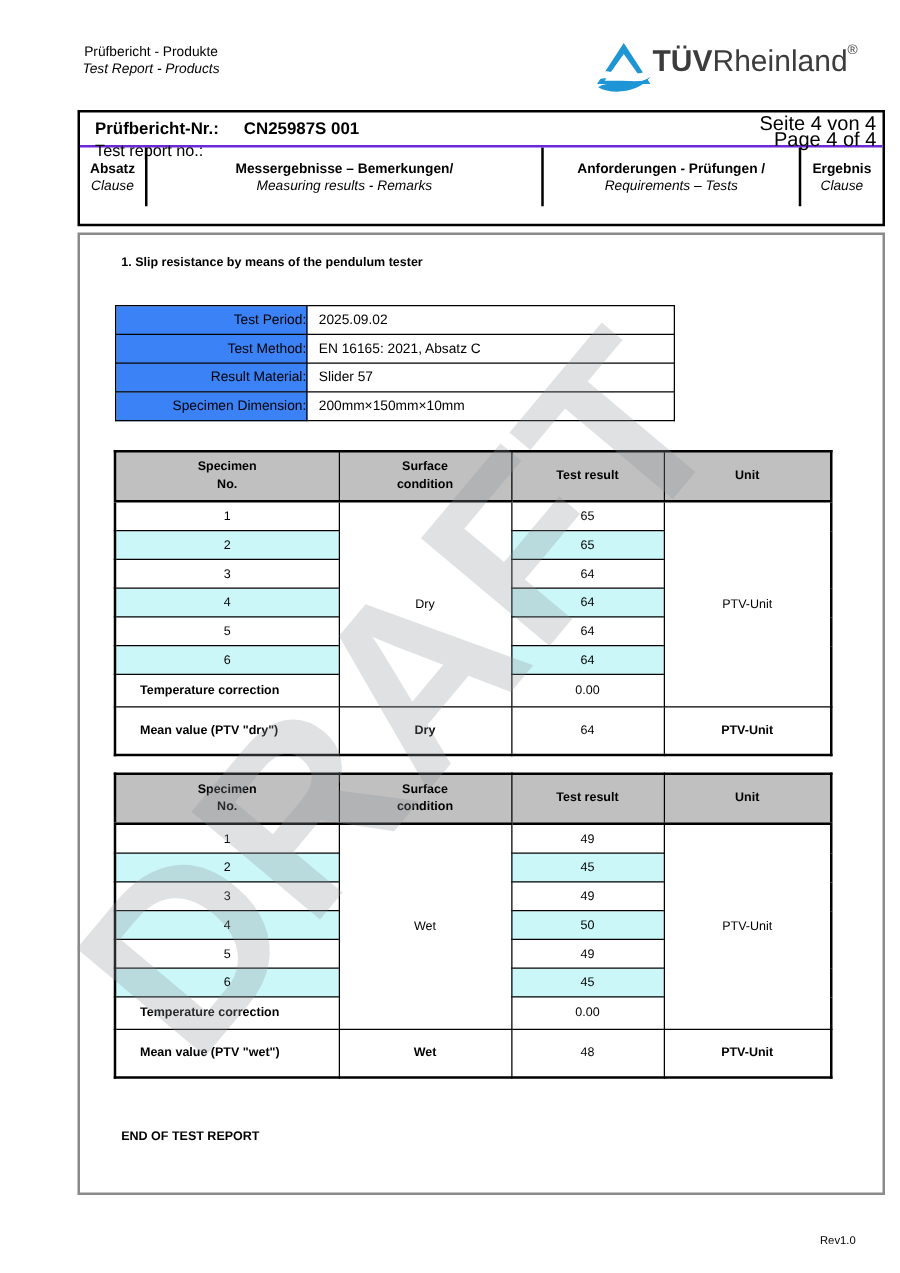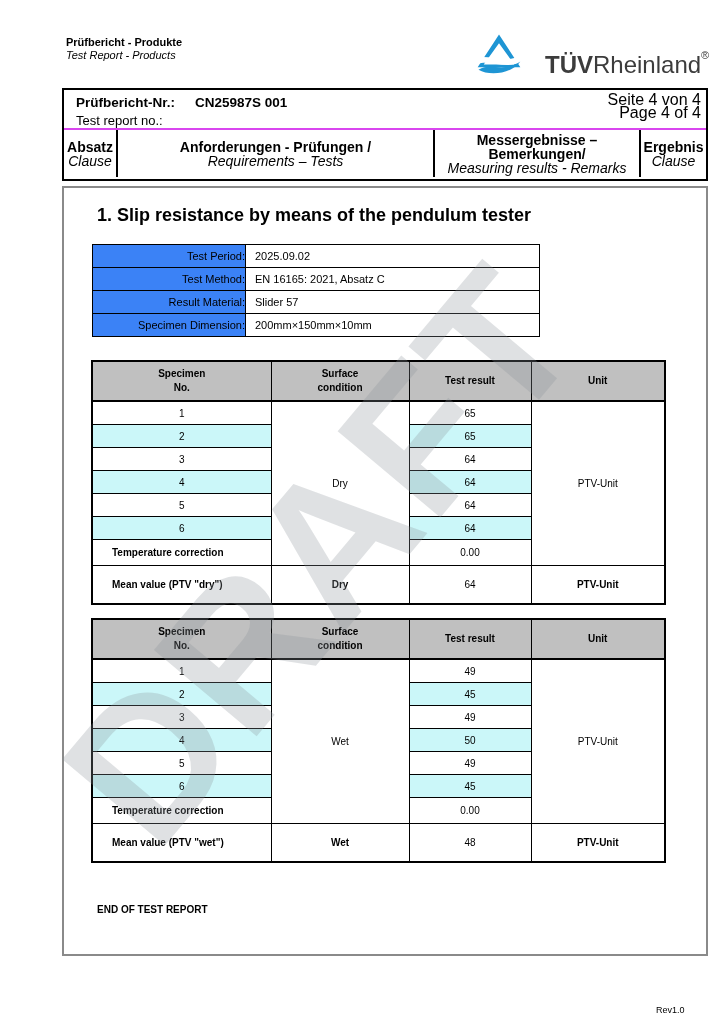--- a/index.html
+++ b/index.html
@@ -1,48 +1,48 @@
 <!DOCTYPE html>
 <html><head>
 <meta charset="utf-8">
 <style>
   html,body{margin:0;padding:0;background:#fff;}
   #page{position:relative;width:720px;height:1018px;background:#fff;overflow:hidden;
         font-family:"Liberation Sans",sans-serif;color:#000;}
 
   
   .doc-type{position:absolute;left:66px;top:36px;font-size:11px;line-height:13px;}
-  .doc-type .de{font-weight:bold;}
+  .doc-type .de{font-weight:normal;text-align:center;}
   .doc-type .en{font-style:italic;}
 
-  .logo{position:absolute;left:477px;top:34px;display:flex;align-items:flex-end;gap:24px;}
+  .logo{position:absolute;left:477px;top:34px;display:flex;align-items:flex-start;gap:1px;}
   .logo-text{font-size:24px;color:#3c3c3c;letter-spacing:0;white-space:nowrap;}
   .logo-text .b{font-weight:bold;}
   .logo-text sup{font-size:11px;vertical-align:14px;}
 
   
   .rpt-box{position:absolute;left:62px;top:88px;width:646px;height:93px;
            border:2px solid #000;box-sizing:border-box;}
-  .rpt-row1{position:relative;height:40px;border-bottom:2px solid #d946ef;box-sizing:border-box;}
+  .rpt-row1{position:relative;height:28px;border-bottom:2px solid #6d28d9;box-sizing:border-box;}
   .rpt-no{position:absolute;left:12px;top:5px;font-size:13.5px;font-weight:bold;}
   .rpt-no .val{margin-left:20px;}
   .rpt-no-en{position:absolute;left:12px;top:23px;font-size:13px;}
   .page-info{position:absolute;right:5px;top:3px;text-align:right;font-size:16px;line-height:13px;}
   .page-info .en{}
   .rpt-row2{display:grid;grid-template-columns:52px 317px 206px 1fr;height:47px;}
   .rpt-col{display:flex;flex-direction:column;justify-content:center;align-items:center;
-           text-align:center;font-size:14px;line-height:14px;}
+           text-align:center;font-size:11px;line-height:14px;}
   .rpt-col + .rpt-col{border-left:2px solid #000;}
   .rpt-col .de{font-weight:bold;}
   .rpt-col .en{font-style:italic;}
 
   
   .content-box{position:absolute;left:62px;top:186px;width:646px;height:770px;
                border:2px solid #8a8a8a;box-sizing:border-box;}
-  .sec-title{position:absolute;left:33px;top:17px;font-size:18px;font-weight:bold;}
+  .sec-title{position:absolute;left:33px;top:17px;font-size:10px;font-weight:bold;}
 
   .info-table{position:absolute;left:28px;top:56px;border-collapse:collapse;
               table-layout:fixed;font-size:11px;}
   .info-table td{border:1px solid #000;height:22px;padding:0 0 0 9px;}
   .info-table td.lblc{background:#3b82f6;text-align:right;}
 
   .result-table{position:absolute;left:27px;border-collapse:collapse;table-layout:fixed;
                 font-size:10px;}
   .result-table.t0{top:172px;}
   .result-table.t1{top:430px;}
@@ -52,21 +52,21 @@
   .result-table th{background:#c0c0c0;height:38px;font-weight:bold;line-height:14px;
                    border-bottom:2px solid #000;}
   .result-table .drow td{height:22px;}
   .result-table td.zebra{background:#cbf7f9;}
   .result-table td.lbl{text-align:left;padding-left:19px;font-weight:bold;margin-left:36px;}
   .result-table .temp td{height:25px;}
   .result-table .mean td{height:37px;}
   .result-table .mean td.b{font-weight:bold;}
 
   .end-note{position:absolute;left:33px;top:716px;font-size:10px;font-weight:bold;}
-  .revision{position:absolute;left:656px;top:987px;font-size:9px;margin-top:18px;}
+  .revision{position:absolute;left:656px;top:987px;font-size:9px;}
 
   
   .watermark{position:absolute;left:320px;top:555px;z-index:5;pointer-events:none;
              transform:translate(-50%,-50%) rotate(-50deg);
              font-size:195px;font-weight:bold;letter-spacing:2px;white-space:nowrap;
              color:rgba(141,148,153,0.28);}
 </style>
 </head>
 <body>
 
@@ -98,26 +98,26 @@
         <div>Seite 4 von 4</div>
         <div class="en">Page 4 of 4</div>
       </div>
     </div>
     <div class="rpt-row2">
       <div class="rpt-col">
         <div class="de">Absatz</div>
         <div class="en">Clause</div>
       </div>
       <div class="rpt-col">
+        <div class="de">Messergebnisse – Bemerkungen/</div>
+        <div class="en">Measuring results - Remarks</div>
+      </div>
+      <div class="rpt-col">
         <div class="de">Anforderungen - Prüfungen /</div>
         <div class="en">Requirements – Tests</div>
-      </div>
-      <div class="rpt-col">
-        <div class="de">Messergebnisse – Bemerkungen/</div>
-        <div class="en">Measuring results - Remarks</div>
       </div>
       <div class="rpt-col">
         <div class="de">Ergebnis</div>
         <div class="en">Clause</div>
       </div>
     </div>
   </div>
 
   <div class="content-box">
     <div class="sec-title">1. Slip resistance by means of the pendulum tester</div>

